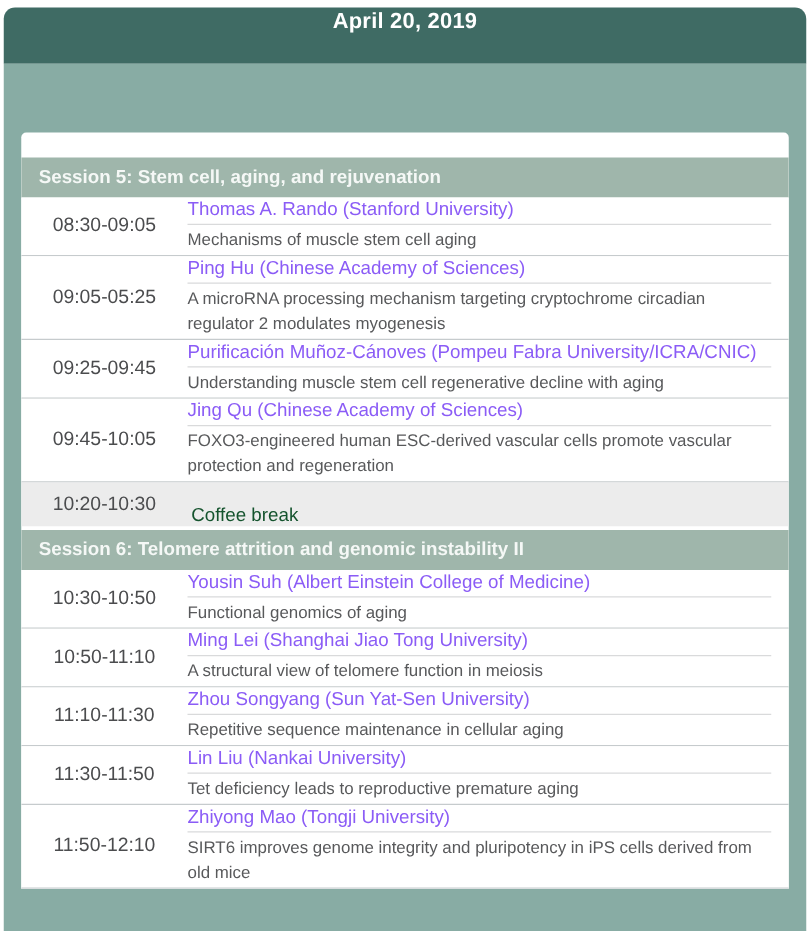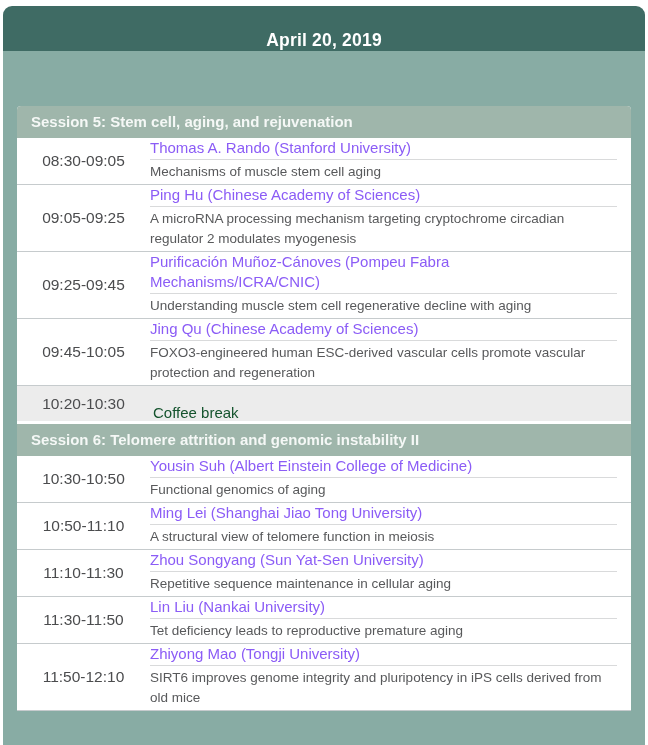--- a/index.html
+++ b/index.html
@@ -9,21 +9,21 @@
     overflow: hidden;
     font-family: "Liberation Sans", "DejaVu Sans", sans-serif;
   }
   .page { width: 648px; height: 745px; overflow: hidden; }
 
   .date-header {
     margin: 6px 3px 0 3px;
     height: 45px;
     background: #3f6b64;
     border-radius: 9px 9px 0 0;
-    display: flex; align-items: flex-end; justify-content: center;
+    display: flex; align-items: flex-start; justify-content: center;
     color: #ffffff;
     font-size: 17.5px;
     font-weight: bold;
     letter-spacing: .2px;
   }
 
   .panel {
     margin: 0 3px;
     height: 694px;
     background: #88aca4;
@@ -40,20 +40,21 @@
 
   .session-bar {
     height: 32px;
     line-height: 32px;
     background: #9fb6ab;
     color: #f5f8f6;
     font-size: 15px;
     font-weight: bold;
     padding: 0 14px;
     white-space: nowrap;
+    margin-top: 20px;
   }
   .session-bar.gap-above { margin-top: 3px; }
 
   .row {
     display: flex;
     border-bottom: 1px solid #c6cbcd;
     background: #ffffff;
   }
   .time-cell {
     flex: 0 0 133px;
@@ -107,31 +108,31 @@
 
       <div class="row">
         <div class="time-cell">08:30-09:05</div>
         <div class="talk-cell">
           <div class="speaker">Thomas A. Rando (Stanford University)</div>
           <div class="talk">Mechanisms of muscle stem cell aging</div>
         </div>
       </div>
 
       <div class="row">
-        <div class="time-cell">09:05-09:25</div>
+        <div class="time-cell">09:05-05:25</div>
         <div class="talk-cell">
           <div class="speaker">Ping Hu (Chinese Academy of Sciences)</div>
           <div class="talk">A microRNA processing mechanism targeting cryptochrome circadian regulator 2 modulates myogenesis</div>
         </div>
       </div>
 
       <div class="row">
         <div class="time-cell">09:25-09:45</div>
         <div class="talk-cell">
-          <div class="speaker">Purificación Muñoz-Cánoves (Pompeu Fabra Mechanisms/ICRA/CNIC)</div>
+          <div class="speaker">Purificación Muñoz-Cánoves (Pompeu Fabra University/ICRA/CNIC)</div>
           <div class="talk">Understanding muscle stem cell regenerative decline with aging</div>
         </div>
       </div>
 
       <div class="row">
         <div class="time-cell">09:45-10:05</div>
         <div class="talk-cell">
           <div class="speaker">Jing Qu (Chinese Academy of Sciences)</div>
           <div class="talk">FOXO3-engineered human ESC-derived vascular cells promote vascular protection and regeneration</div>
         </div>

